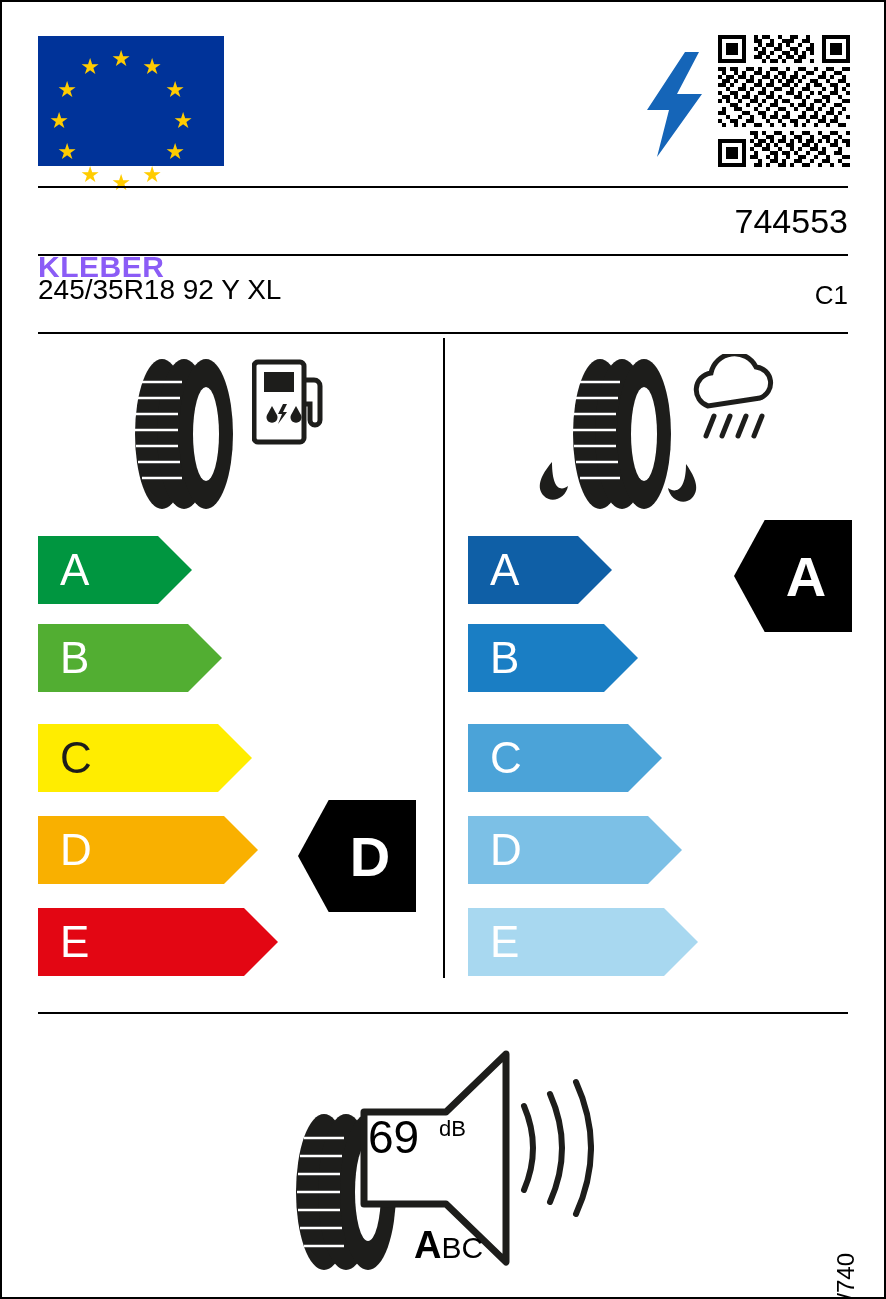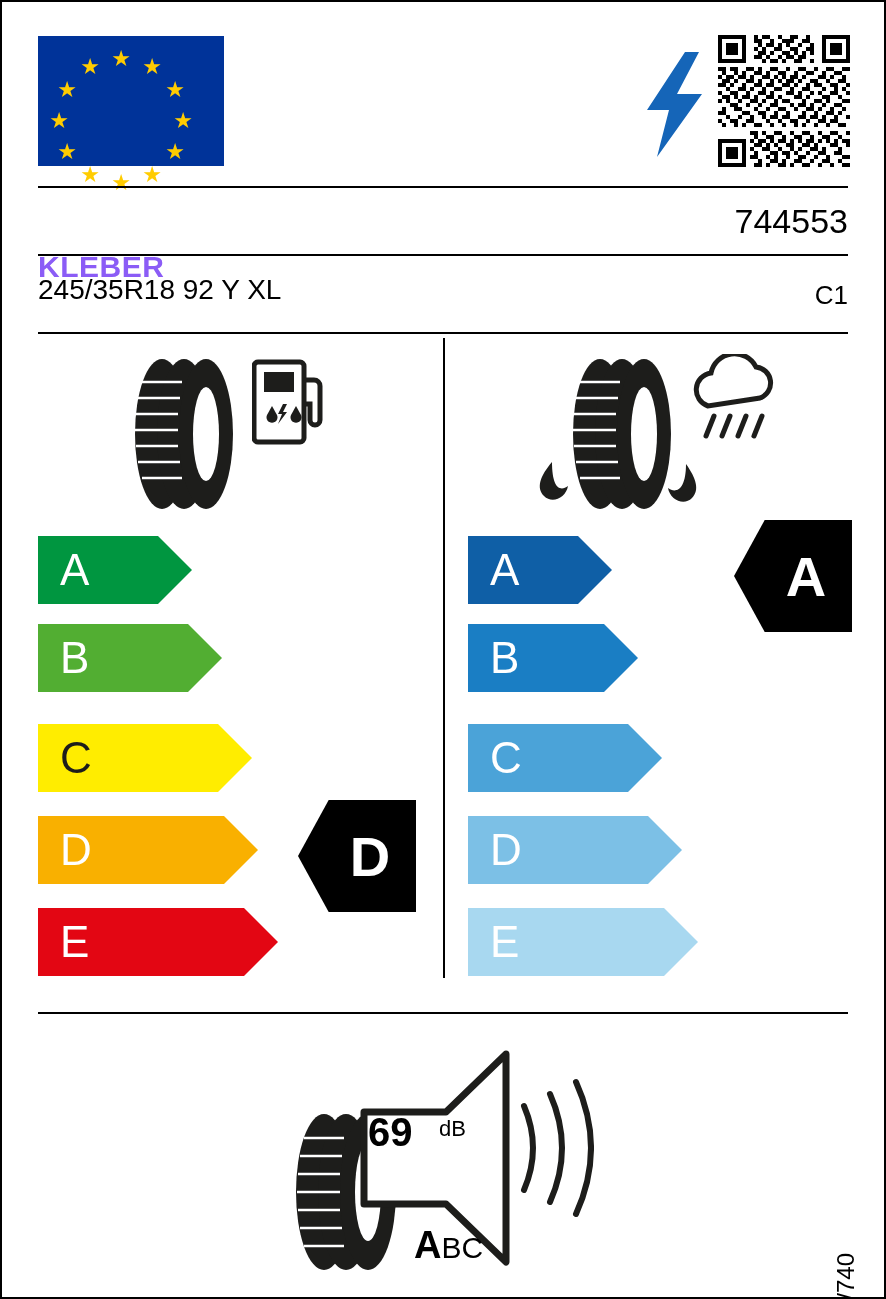--- a/index.html
+++ b/index.html
@@ -169,22 +169,22 @@
     left: 36px;
     right: 36px;
     top: 1010px;
     height: 2px;
     background: #000;
   }
   .noise-db {
     position: absolute;
     left: 366px;
     top: 1108px;
-    font-size: 40px;
-    font-weight: bold;
+    font-size: 46px;
+    font-weight: normal;
     color: #000;
   }
   .noise-unit {
     position: absolute;
     left: 437px;
     top: 1114px;
     font-size: 22px;
     color: #000;
   }
   .noise-classes {

